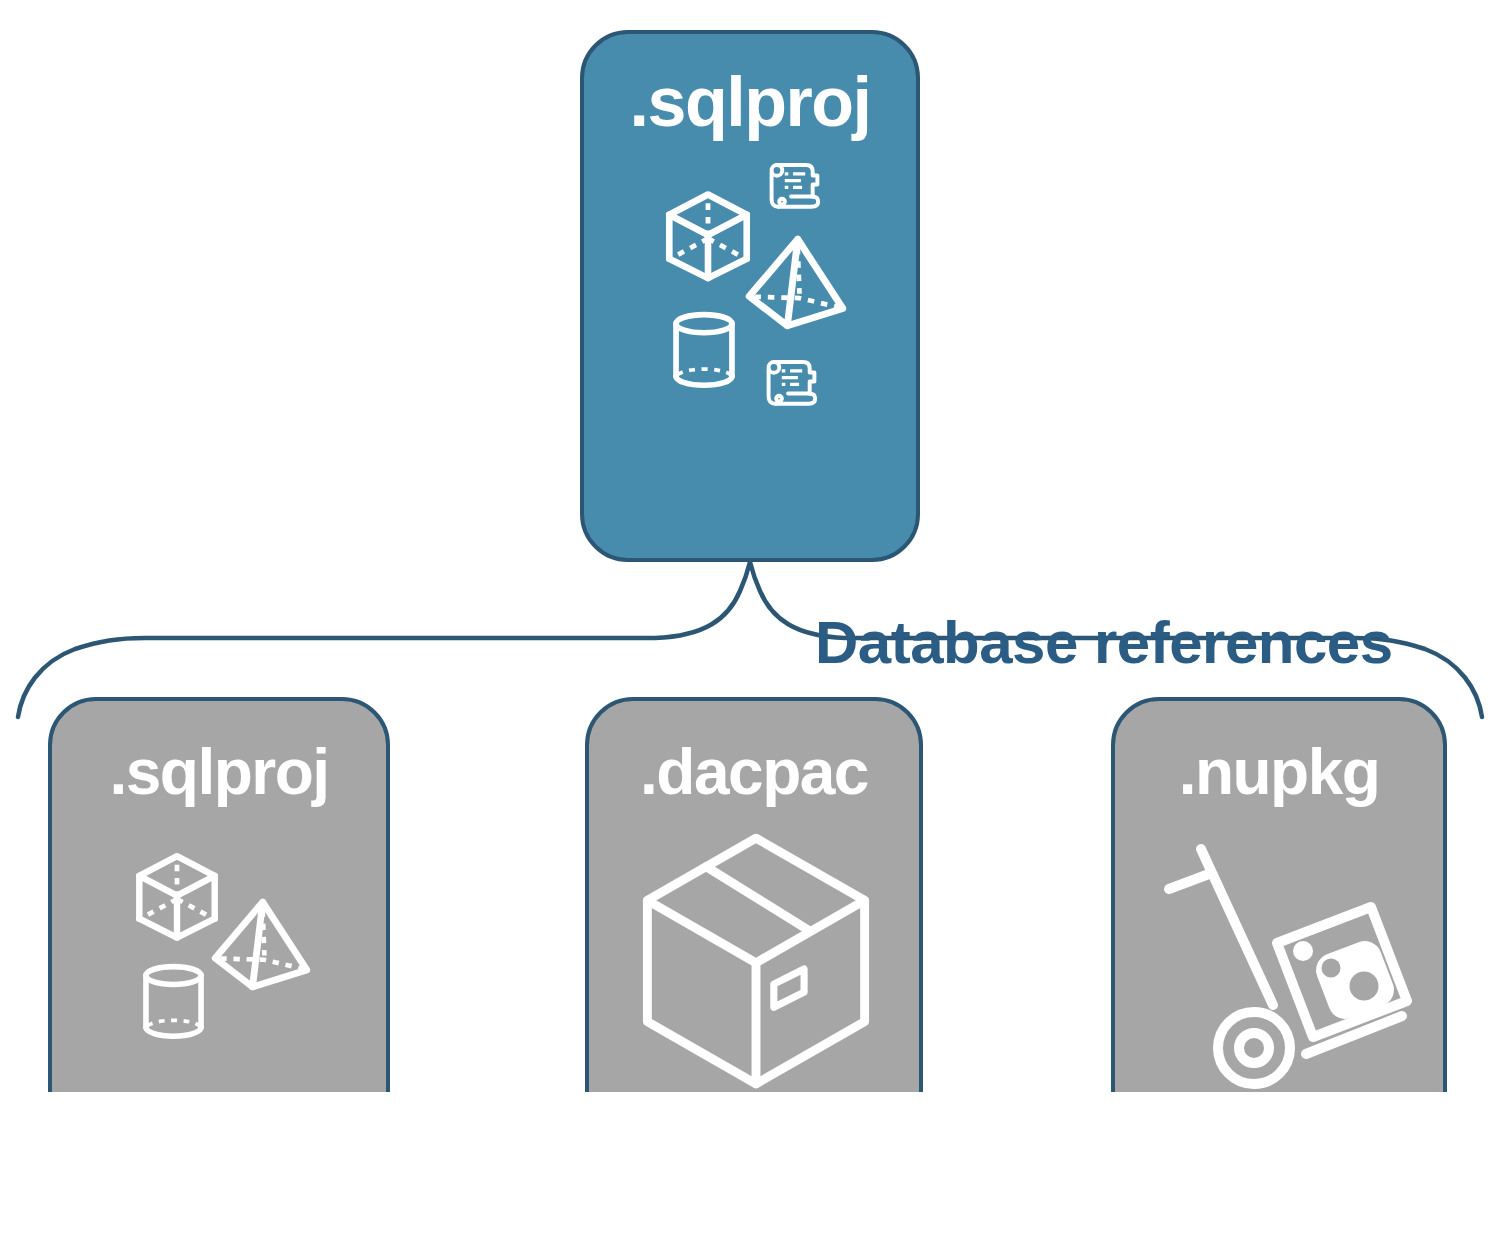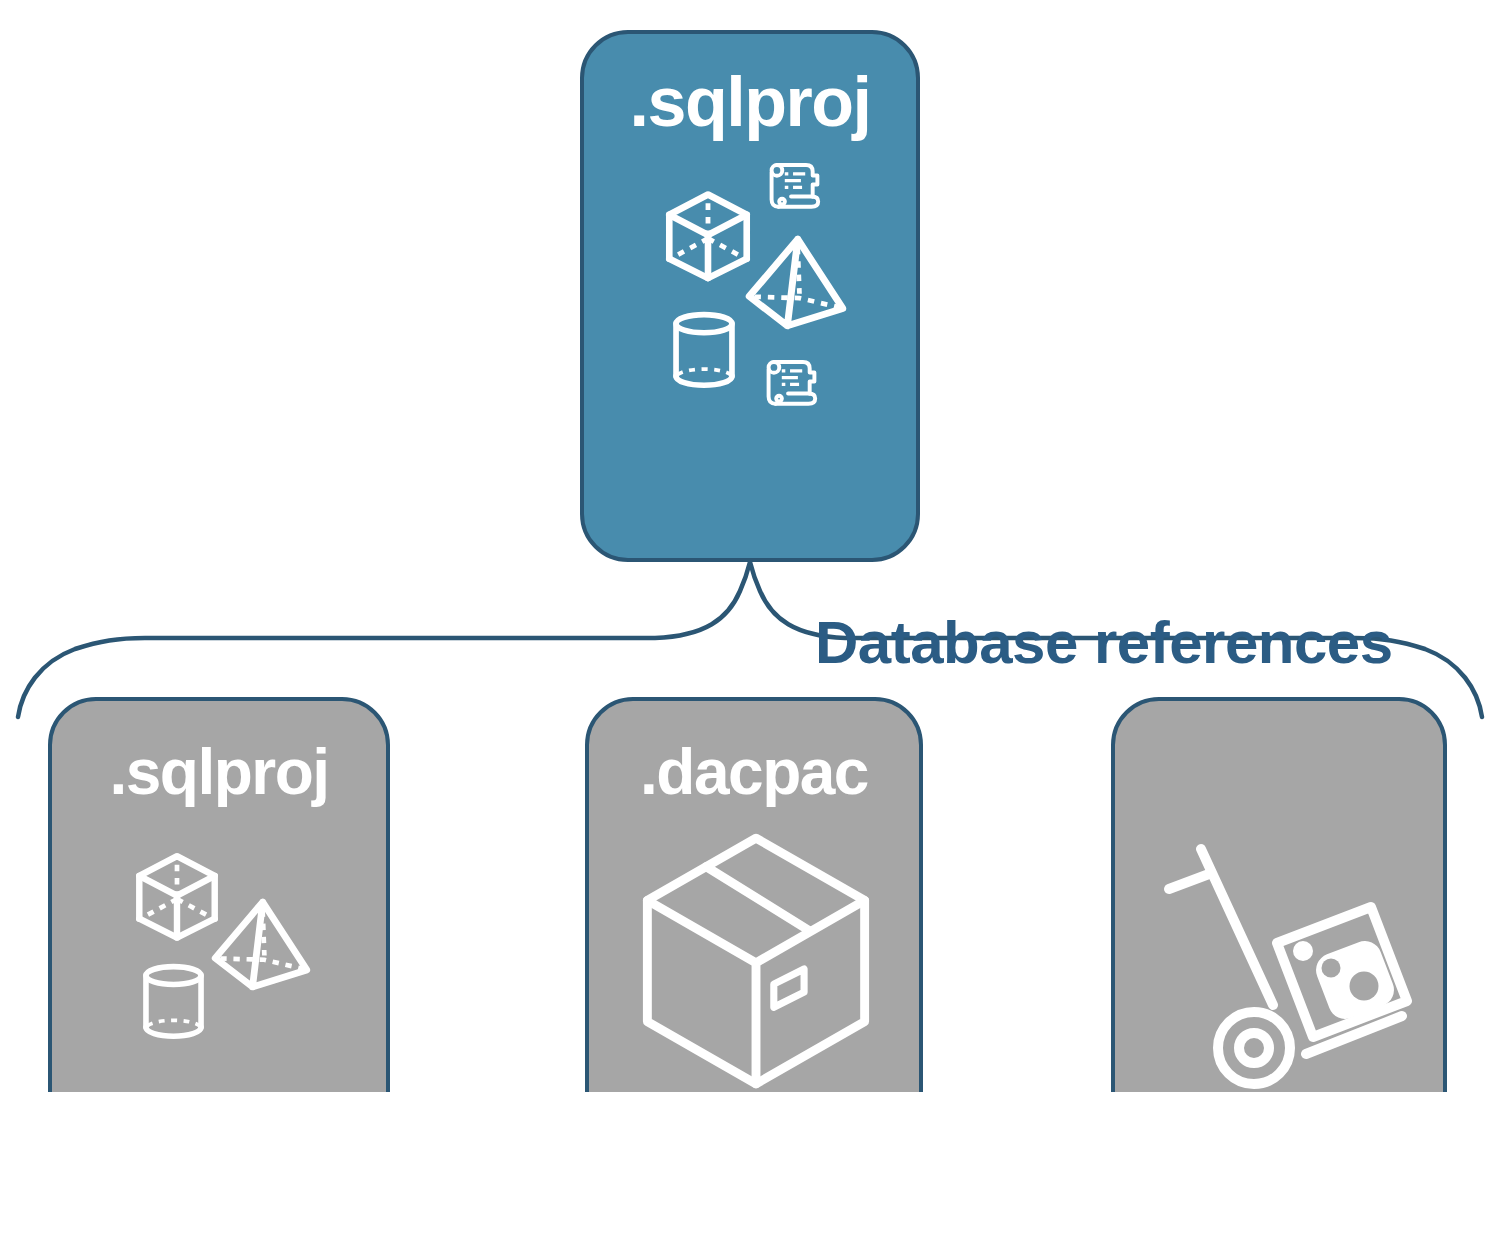--- a/index.html
+++ b/index.html
@@ -138,20 +138,21 @@
       <g stroke="#FFFFFF" fill="none" stroke-width="10" stroke-linecap="round" stroke-linejoin="round">
         <path d="M130 8 L252 78 V214 L130 284 L8 214 V78 Z"></path>
         <path d="M8 78 L130 148 L252 78 M130 148 V284"></path>
         <path d="M74 40 L190 112"></path>
         <path d="M150 172 L184 155 V181 L150 198 Z" stroke-width="8"></path>
       </g>
     </svg>
   </div>
 
   <div class="node node-child node-c3">
+    <div class="node-label">.nupkg</div>
 
     <svg class="icon" style="left:44px;top:142px;width:260px;height:250px;" viewBox="0 0 260 250">
       <g stroke="#FFFFFF" fill="none" stroke-width="10" stroke-linecap="round" stroke-linejoin="round">
         <path d="M10 46 L50 31"></path>
         <path d="M42 6 L114 162"></path>
         <circle cx="95" cy="205" r="36"></circle>
         <circle cx="95" cy="205" r="15"></circle>
         <path d="M147 211 L243 173"></path>
         <path d="M118 100 L212 64 L248 158 L154 194 Z"></path>
       </g>

